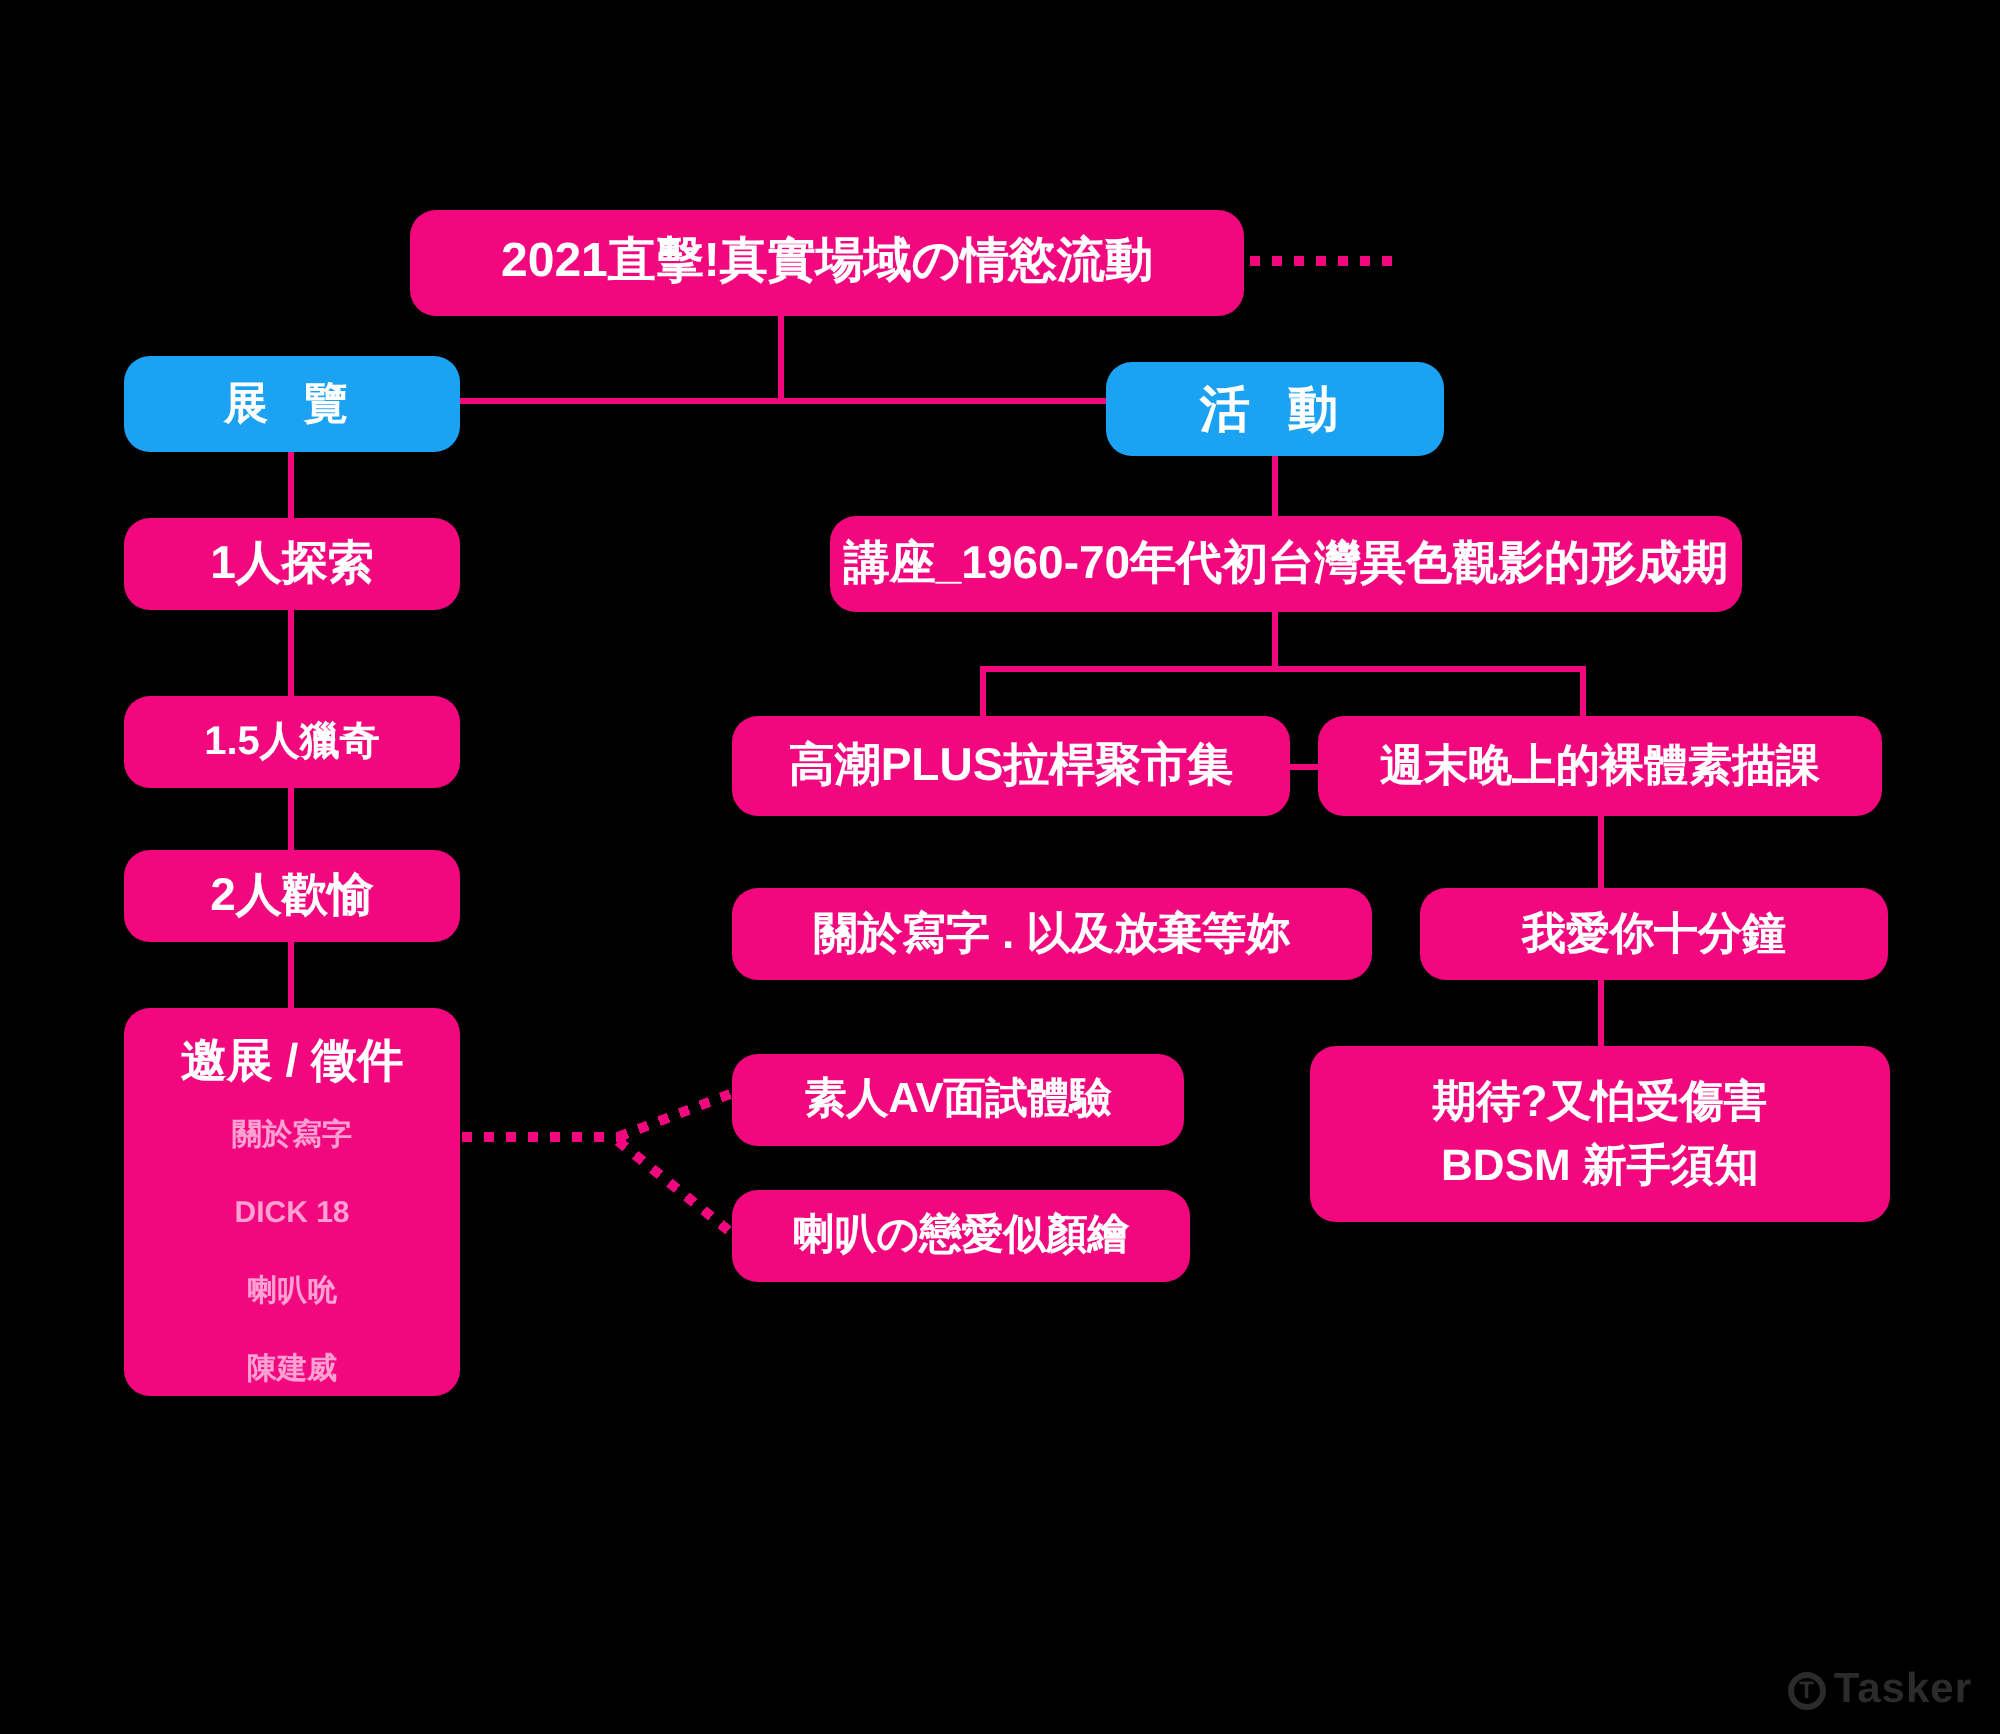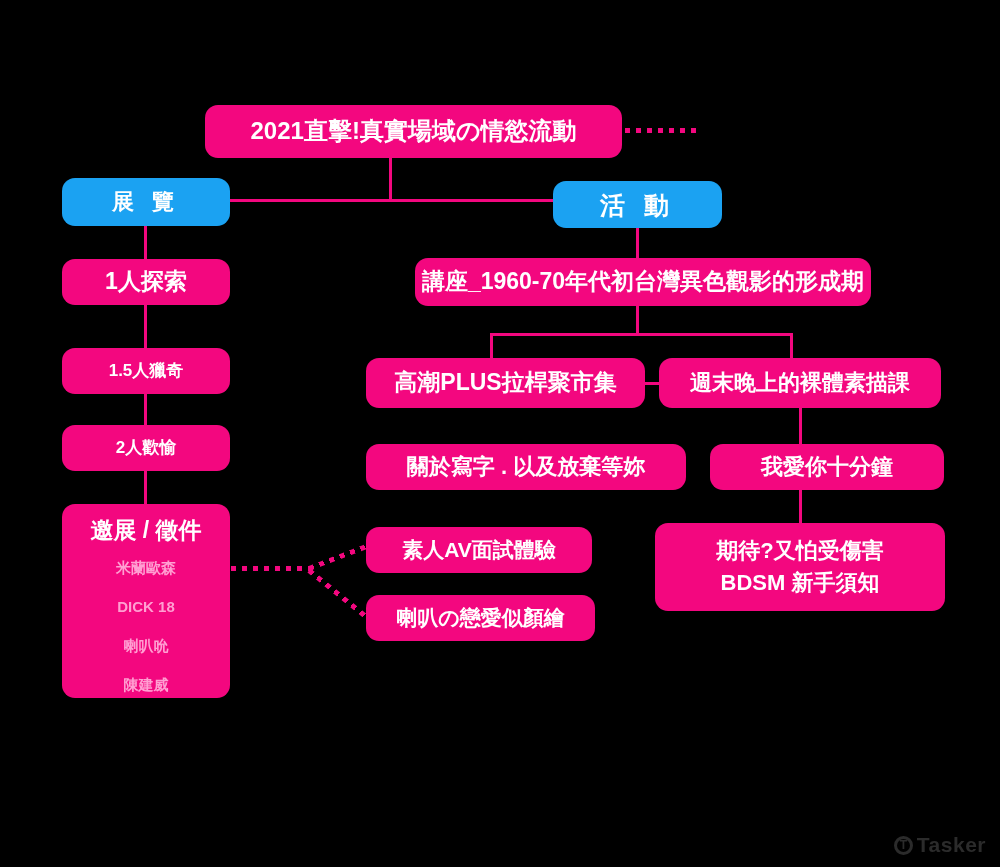--- a/index.html
+++ b/index.html
@@ -78,27 +78,27 @@
 
   <div class="box" style="left:205px;top:105px;width:417px;height:53px;font-size:24px;">2021直擊!真實場域の情慾流動</div>
 
 
   <div class="box blue" style="left:62px;top:178px;width:168px;height:48px;font-size:22px;letter-spacing:6px;">展  覽</div>
 
   <div class="box blue" style="left:553px;top:181px;width:169px;height:47px;font-size:25px;letter-spacing:6px;">活  動</div>
 
   <div class="box" style="left:62px;top:259px;width:168px;height:46px;font-size:23px;">1人探索</div>
 
-  <div class="box" style="left:62px;top:348px;width:168px;height:46px;font-size:17px;">1.5人獵奇</div>
+  <div class="box" style="left:62px;top:348px;width:168px;height:46px;font-size:20px;">1.5人獵奇</div>
 
-  <div class="box" style="left:62px;top:425px;width:168px;height:46px;font-size:17px;">2人歡愉</div>
+  <div class="box" style="left:62px;top:425px;width:168px;height:46px;font-size:23px;">2人歡愉</div>
 
   <div class="box invite-box" style="left:62px;top:504px;width:168px;height:194px;">
     <div class="invite-title">邀展 / 徵件</div>
-    <div class="invite-name">米蘭歐森</div>
+    <div class="invite-name">關於寫字</div>
     <div class="invite-name">DICK 18</div>
     <div class="invite-name">喇叭吮</div>
     <div class="invite-name">陳建威</div>
   </div>
 
 
   <div class="box" style="left:415px;top:258px;width:456px;height:48px;font-size:23px;">講座_1960-70年代初台灣異色觀影的形成期</div>
 
   <div class="box" style="left:366px;top:358px;width:279px;height:50px;font-size:23px;">高潮PLUS拉桿聚市集</div>
 

